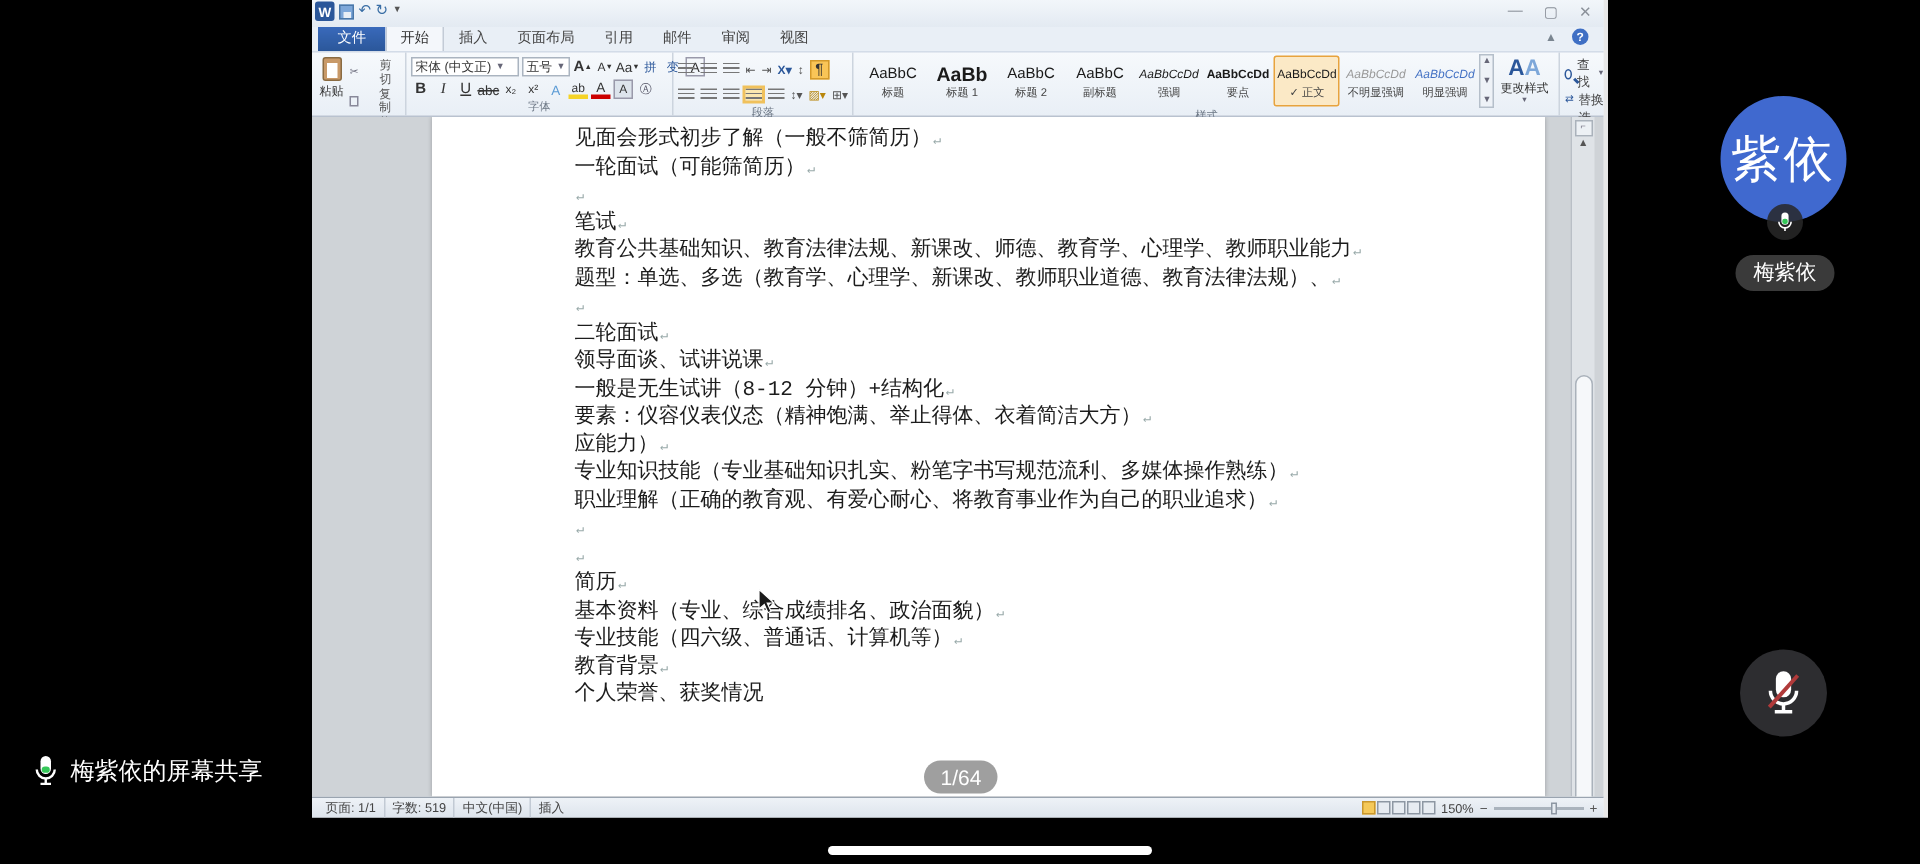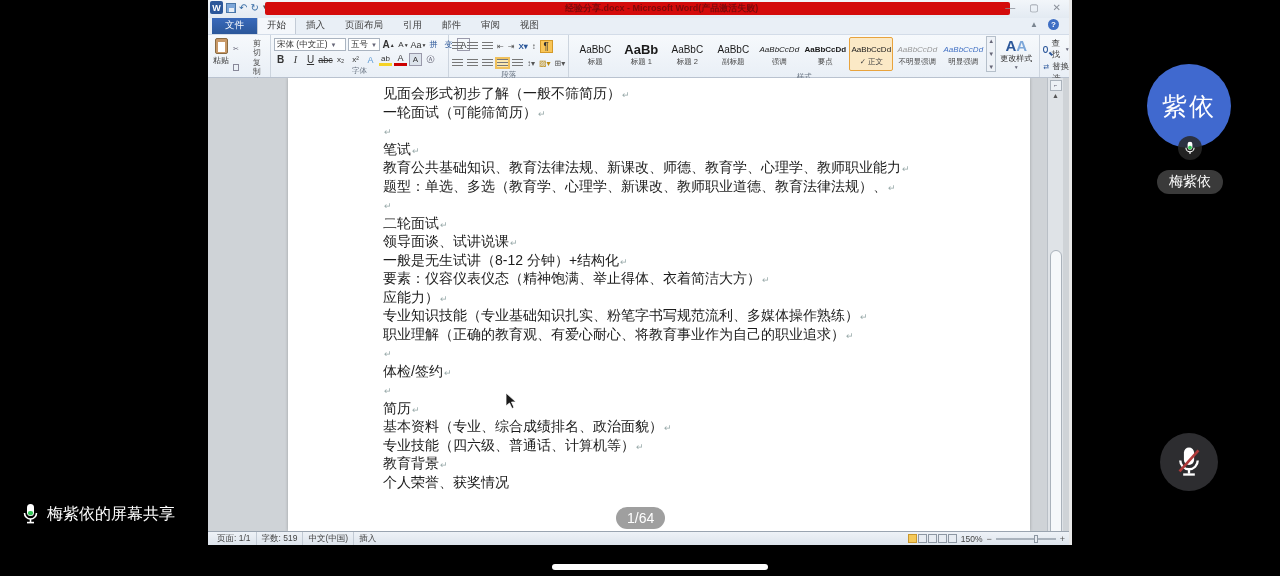--- a/index.html
+++ b/index.html
@@ -88,21 +88,21 @@
   .edit-col { display:flex; flex-direction:column; gap:1px; margin-top:2px; }
   .edit-row { display:flex; align-items:center; gap:3px; font-size:8.5px; color:#444; line-height:11px; }
   .icon-search { width:7px; height:7px; border:1.5px solid #2b579a; border-radius:50%; position:relative; }
   .icon-search::after { content:""; position:absolute; width:4px; height:1.5px; background:#2b579a;
                         transform:rotate(45deg); left:5px; top:6px; }
 
   
   .docarea { flex:1; background:#cfd3d7; position:relative; overflow:hidden; }
   .page { position:absolute; left:80px; top:0; width:742px; height:100%; background:#fff;
           box-shadow:0 0 3px rgba(0,0,0,.25); overflow:hidden; }
-  .pagetext { padding:6px 40px 0 95px; font-family:Liberation Sans, sans-serif; font-size:14px;
+  .pagetext { padding:6px 40px 0 95px; font-family:Liberation Mono, monospace; font-size:14px;
               color:#1c1c1c; width:100%; }
   .docline { height:18.5px; line-height:18.5px; white-space:nowrap; }
   .pmark { color:#9aa; font-size:9px; margin-left:1px; }
 
   
   .v-scroll { position:absolute; right:6px; top:0; width:16px; height:100%; background:#dfe3e7;
               border-left:1px solid #b9bfc6; display:flex; flex-direction:column; align-items:center; }
   .vs-ruler { width:12px; height:11px; background:#edf1f5; border:1px solid #aab2bb; margin-top:2px;
               font-size:6px; color:#667; text-align:center; line-height:9px; }
   .vs-arrow { font-size:7px; color:#555; line-height:10px; }
@@ -120,21 +120,21 @@
   .zoom-track { width:60px; height:2px; background:#aab3bd; position:relative; }
   .zoom-thumb { position:absolute; left:38px; top:-3px; width:4px; height:8px; background:#e7ecf2; border:1px solid #8d97a3; }
   .zoom-pm { font-size:9px; color:#555; line-height:10px; }
 
   
   .share-banner { position:absolute; left:22px; top:503px; display:flex; align-items:center; gap:8px; color:#fff;
                   font-size:16px; }
   .slide-badge { position:absolute; left:616px; top:507px; background:rgba(142,142,142,.85); color:#fff;
                  font-size:14px; padding:3px 11px; border-radius:13px; }
   .participant { position:absolute; left:1147px; top:64px; width:86px; text-align:center; }
-  .avatar { width:84px; height:84px; border-radius:50%; color:#fff; font-size:25px; display:flex;
+  .avatar { width:84px; height:84px; border-radius:50%; color:#fff; font-size:33px; display:flex;
             align-items:center; justify-content:center; letter-spacing:2px; }
   .p-mic { position:absolute; left:31px; top:72px; width:24px; height:24px; border-radius:50%;
            background:rgba(40,40,40,.85); display:flex; align-items:center; justify-content:center; }
   .name-pill { display:inline-block; margin-top:22px; background:rgba(66,66,66,.88); color:#fff; font-size:14px;
                padding:3px 12px; border-radius:14px; }
   .mute-btn { position:absolute; left:1160px; top:433px; width:58px; height:58px; border-radius:50%;
               background:#2d2d30; display:flex; align-items:center; justify-content:center; }
   .home-indicator { position:absolute; left:552px; top:564px; width:216px; height:6px; border-radius:3px; background:#fff; }
   .cursor-arrow { position:absolute; left:505px; top:392px; }
 </style>
@@ -143,23 +143,20 @@
 
 <div class="word-window">
 
   <div class="titlebar">
     <div class="qat">
       <div class="word-logo">W</div>
       <div class="save-icon"></div>
       <span class="qat-btn">↶</span>
       <span class="qat-btn">↻</span>
       <span class="qat-btn" style="font-size:6px;color:#555;">▼</span>
-    </div>
-    <div class="title-red" style="background: rgb(212, 11, 11);">
-      <span>经验分享.docx - Microsoft Word(产品激活失败)</span>
     </div>
     <div class="win-controls">
       <span>—</span>
       <span>▢</span>
       <span>✕</span>
     </div>
   </div>
 
   <div class="ribbon-mini">
     <span class="pin-caret">▲</span>
@@ -365,21 +362,20 @@
           <div class="docline"><span>题型：单选、多选（教育学、心理学、新课改、教师职业道德、教育法律法规）、</span><span class="pmark">↵</span></div>
           <div class="docline"><span></span><span class="pmark">↵</span></div>
           <div class="docline"><span>二轮面试</span><span class="pmark">↵</span></div>
           <div class="docline"><span>领导面谈、试讲说课</span><span class="pmark">↵</span></div>
           <div class="docline"><span>一般是无生试讲（8-12 分钟）+结构化</span><span class="pmark">↵</span></div>
           <div class="docline"><span>要素：仪容仪表仪态（精神饱满、举止得体、衣着简洁大方）</span><span class="pmark">↵</span></div>
           <div class="docline"><span>应能力）</span><span class="pmark">↵</span></div>
           <div class="docline"><span>专业知识技能（专业基础知识扎实、粉笔字书写规范流利、多媒体操作熟练）</span><span class="pmark">↵</span></div>
           <div class="docline"><span>职业理解（正确的教育观、有爱心耐心、将教育事业作为自己的职业追求）</span><span class="pmark">↵</span></div>
           <div class="docline"><span></span><span class="pmark">↵</span></div>
-          <div class="docline"><span>体检/签约</span><span class="pmark">↵</span></div>
           <div class="docline"><span></span><span class="pmark">↵</span></div>
           <div class="docline"><span>简历</span><span class="pmark">↵</span></div>
           <div class="docline"><span>基本资料（专业、综合成绩排名、政治面貌）</span><span class="pmark">↵</span></div>
           <div class="docline"><span>专业技能（四六级、普通话、计算机等）</span><span class="pmark">↵</span></div>
           <div class="docline"><span>教育背景</span><span class="pmark">↵</span></div>
           <div class="docline"><span>个人荣誉、获奖情况</span></div>
         </div>
     </div>
     <div class="v-scroll">
       <div class="vs-ruler">⌐</div>

